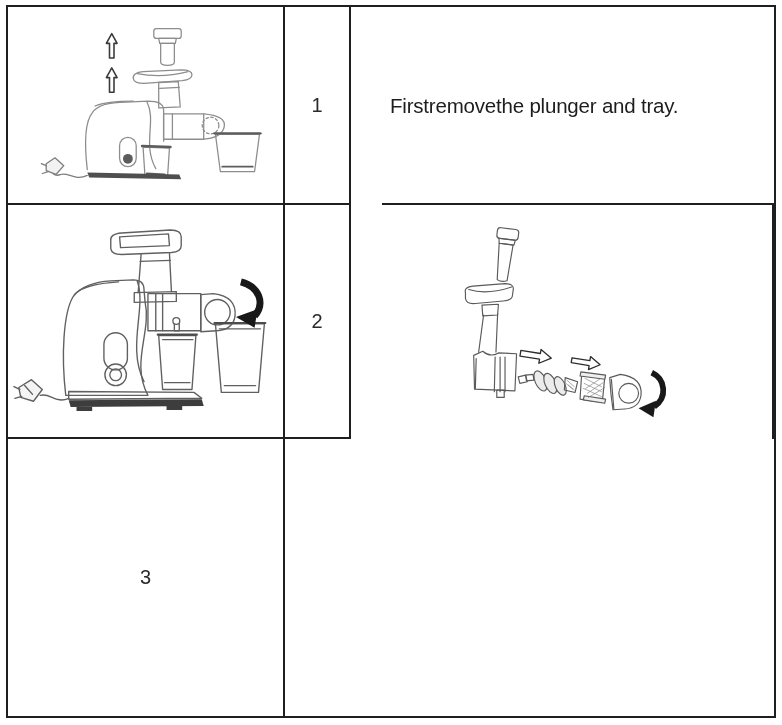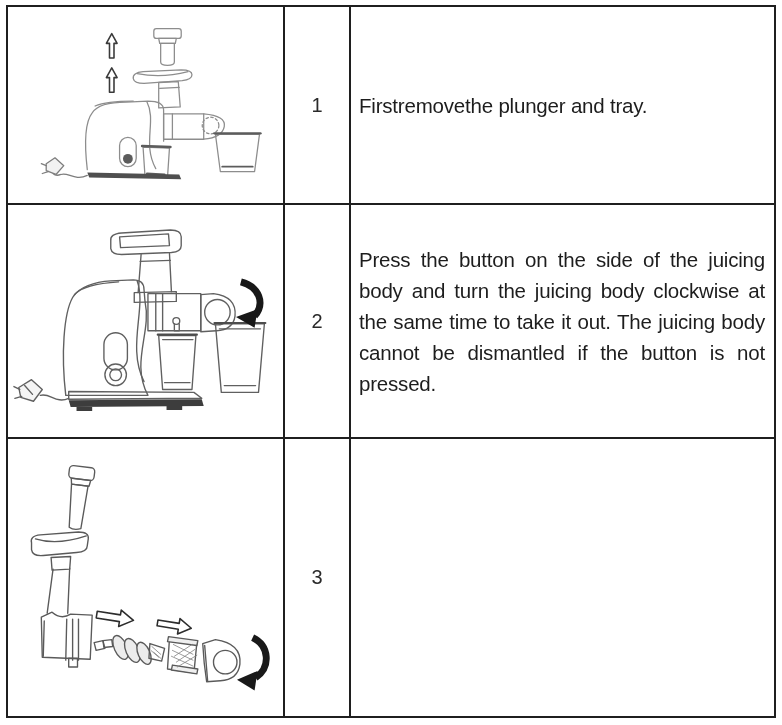--- a/index.html
+++ b/index.html
@@ -23,21 +23,21 @@
   }
   .cell{box-sizing:border-box;overflow:hidden;}
   .b-right{border-right:2px solid #1f1f1f;}
   .b-bottom{border-bottom:2px solid #1f1f1f;}
   .figure-cell{display:flex;align-items:center;justify-content:center;padding:2px;}
   .figure-cell svg{display:block;width:100%;height:100%;}
   .number-cell{
     display:flex;align-items:center;justify-content:center;
     font-size:20px;color:#2a2a2a;
   }
-  .text-cell{display:flex;align-items:center;}
+  .text-cell{display:flex;align-items:center;margin-left:31px;}
   .instruction{
     width:100%;
     padding:0 9px 0 8px;
     font-size:20.5px;
     line-height:31px;
     text-align:justify;
     text-justify:inter-word;
     white-space:pre-wrap;
     letter-spacing:-0.2px;
     color:#1d1d1d;
@@ -170,23 +170,20 @@
         </g>
         <g>
           <path d="M236 76 C255 81 261 98 250 111" stroke="#181818" stroke-width="7" fill="none"></path>
           <polygon points="253,104 231,112 250,123" fill="#181818"></polygon>
         </g>
       </svg>
     </div>
     <div class="cell number-cell b-right b-bottom">
       <span>2</span>
     </div>
-    <div class="cell text-cell b-bottom">
-      <div class="instruction">Press the button on the side of the juicing body and turn the juicing body clockwise at the same time to take it out. The juicing body cannot be dismantled if the button is not pressed.</div>
-    </div>
 
     <div class="cell figure-cell b-right">
       <svg viewBox="0 0 277 279" preserveAspectRatio="xMidYMid meet">
         <g fill="none" stroke="#5a5a5a" stroke-width="1.4" stroke-linejoin="round" stroke-linecap="round">
           <g transform="rotate(7 70 60)">
             <rect x="57" y="26" width="26" height="13" rx="4"></rect>
             <path d="M60 39 h20 l-1 6 h-18 z"></path>
             <path d="M61 45 h17 l-2 44 q-7 3 -12 0 z"></path>
           </g>
           <g>

